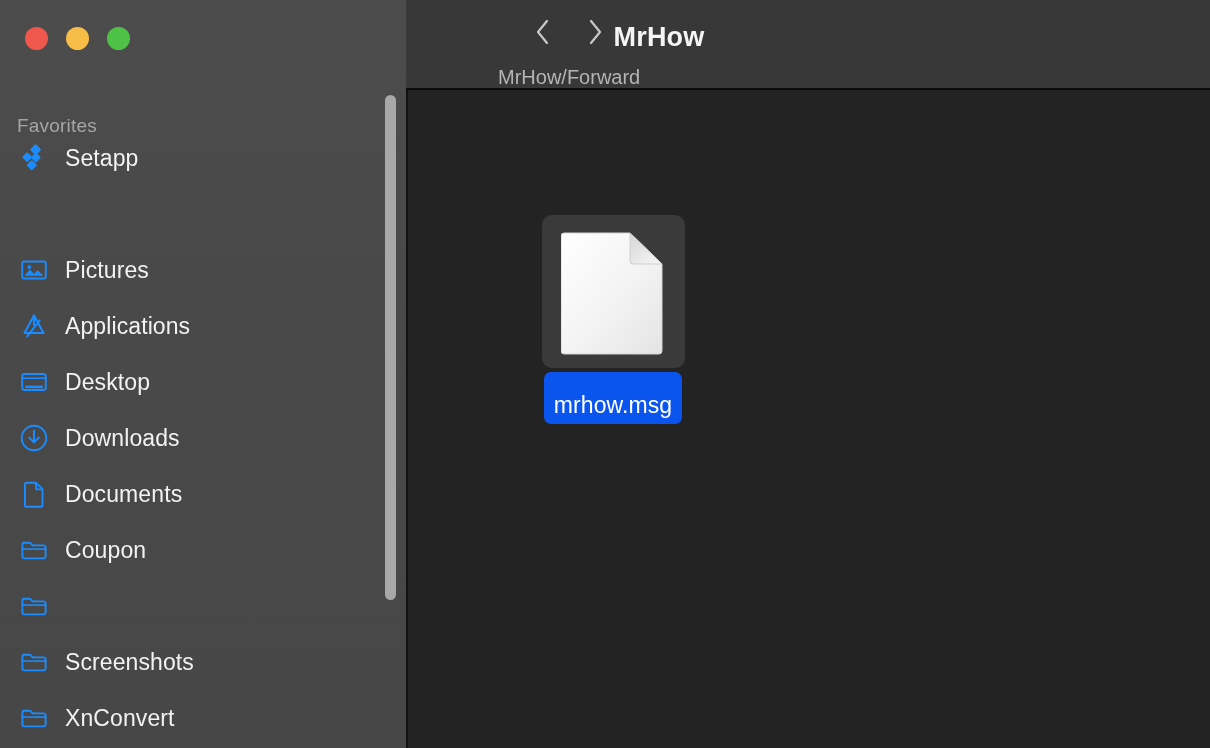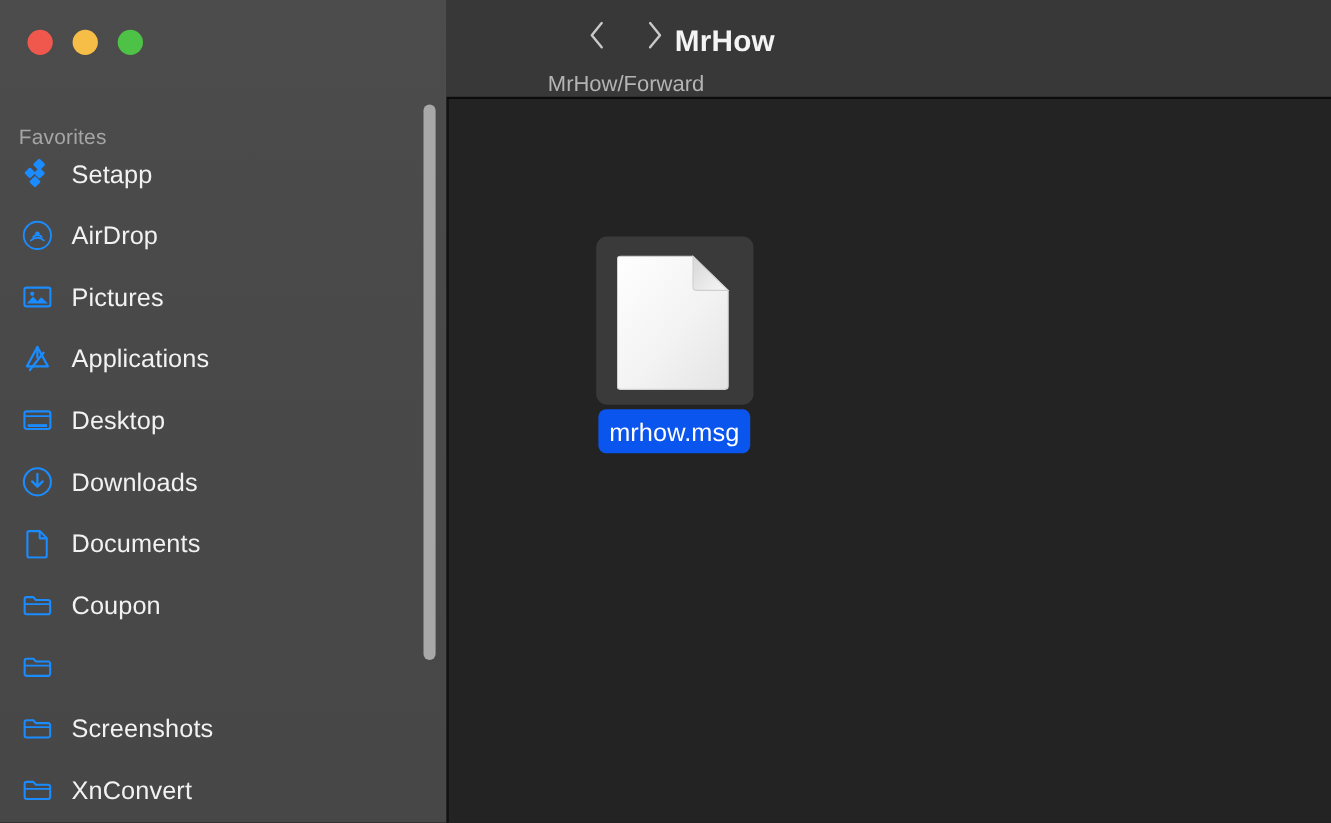--- a/index.html
+++ b/index.html
@@ -179,21 +179,21 @@
     height: 153px;
     border-radius: 10px;
     background: #3a3a3a;
     display: flex;
     align-items: center;
     justify-content: center;
   }
   #doc-icon { display: block; }
   #file-label {
     margin-top: 4px;
-    padding: 8px 10px 5px 10px;
+    padding: 20px 10px 5px 10px;
     border-radius: 7px;
     background: #0b55ef;
     color: #ffffff;
     font-size: 23px;
     white-space: nowrap;
     letter-spacing: 0.1px;
   }
 </style>
 </head>
 <body>
@@ -219,31 +219,20 @@
               <rect x="11.5" y="1.5" width="8.2" height="8.2" rx="1.3" transform="rotate(45 15.6 5.6)"></rect>
               <rect x="3.5" y="9.5" width="7.4" height="7.4" rx="1.2" transform="rotate(45 7.2 13.2)"></rect>
               <rect x="12.2" y="9.8" width="7.4" height="7.4" rx="1.2" transform="rotate(45 15.9 13.5)"></rect>
               <rect x="8.0" y="17.4" width="7.6" height="7.6" rx="1.2" transform="rotate(45 11.8 21.2)"></rect>
             </g>
           </svg>
         </span>
         <span class="sb-label">Setapp</span>
       </div>
 
-      <div class="sb-item" style="top:100px">
-        <span class="sb-icon">
-          <svg width="28" height="28" viewBox="0 0 28 28">
-            <circle cx="14" cy="14" r="12.4" fill="none" stroke="#1a8cff" stroke-width="1.7"></circle>
-            <path d="M8.2 18.6a8 8 0 0 1 11.6 0" fill="none" stroke="#1a8cff" stroke-width="1.7" stroke-linecap="round"></path>
-            <path d="M10.2 15.4a5 5 0 0 1 7.6 0" fill="none" stroke="#1a8cff" stroke-width="1.7" stroke-linecap="round"></path>
-            <circle cx="14" cy="12.6" r="2.1" fill="#1a8cff"></circle>
-          </svg>
-        </span>
-        <span class="sb-label">AirDrop</span>
-      </div>
 
       <div class="sb-item" style="top:156px">
         <span class="sb-icon">
           <svg width="28" height="28" viewBox="0 0 28 28">
             <rect x="2.2" y="5.5" width="23.6" height="17" rx="2" fill="none" stroke="#1a8cff" stroke-width="1.9"></rect>
             <path d="M4.4 19.8l5.6-6.2 4.1 4.3 3.4-3.6 6.1 5.5z" fill="#1a8cff"></path>
             <circle cx="9.3" cy="11.1" r="1.9" fill="#1a8cff"></circle>
           </svg>
         </span>
         <span class="sb-label">Pictures</span>

